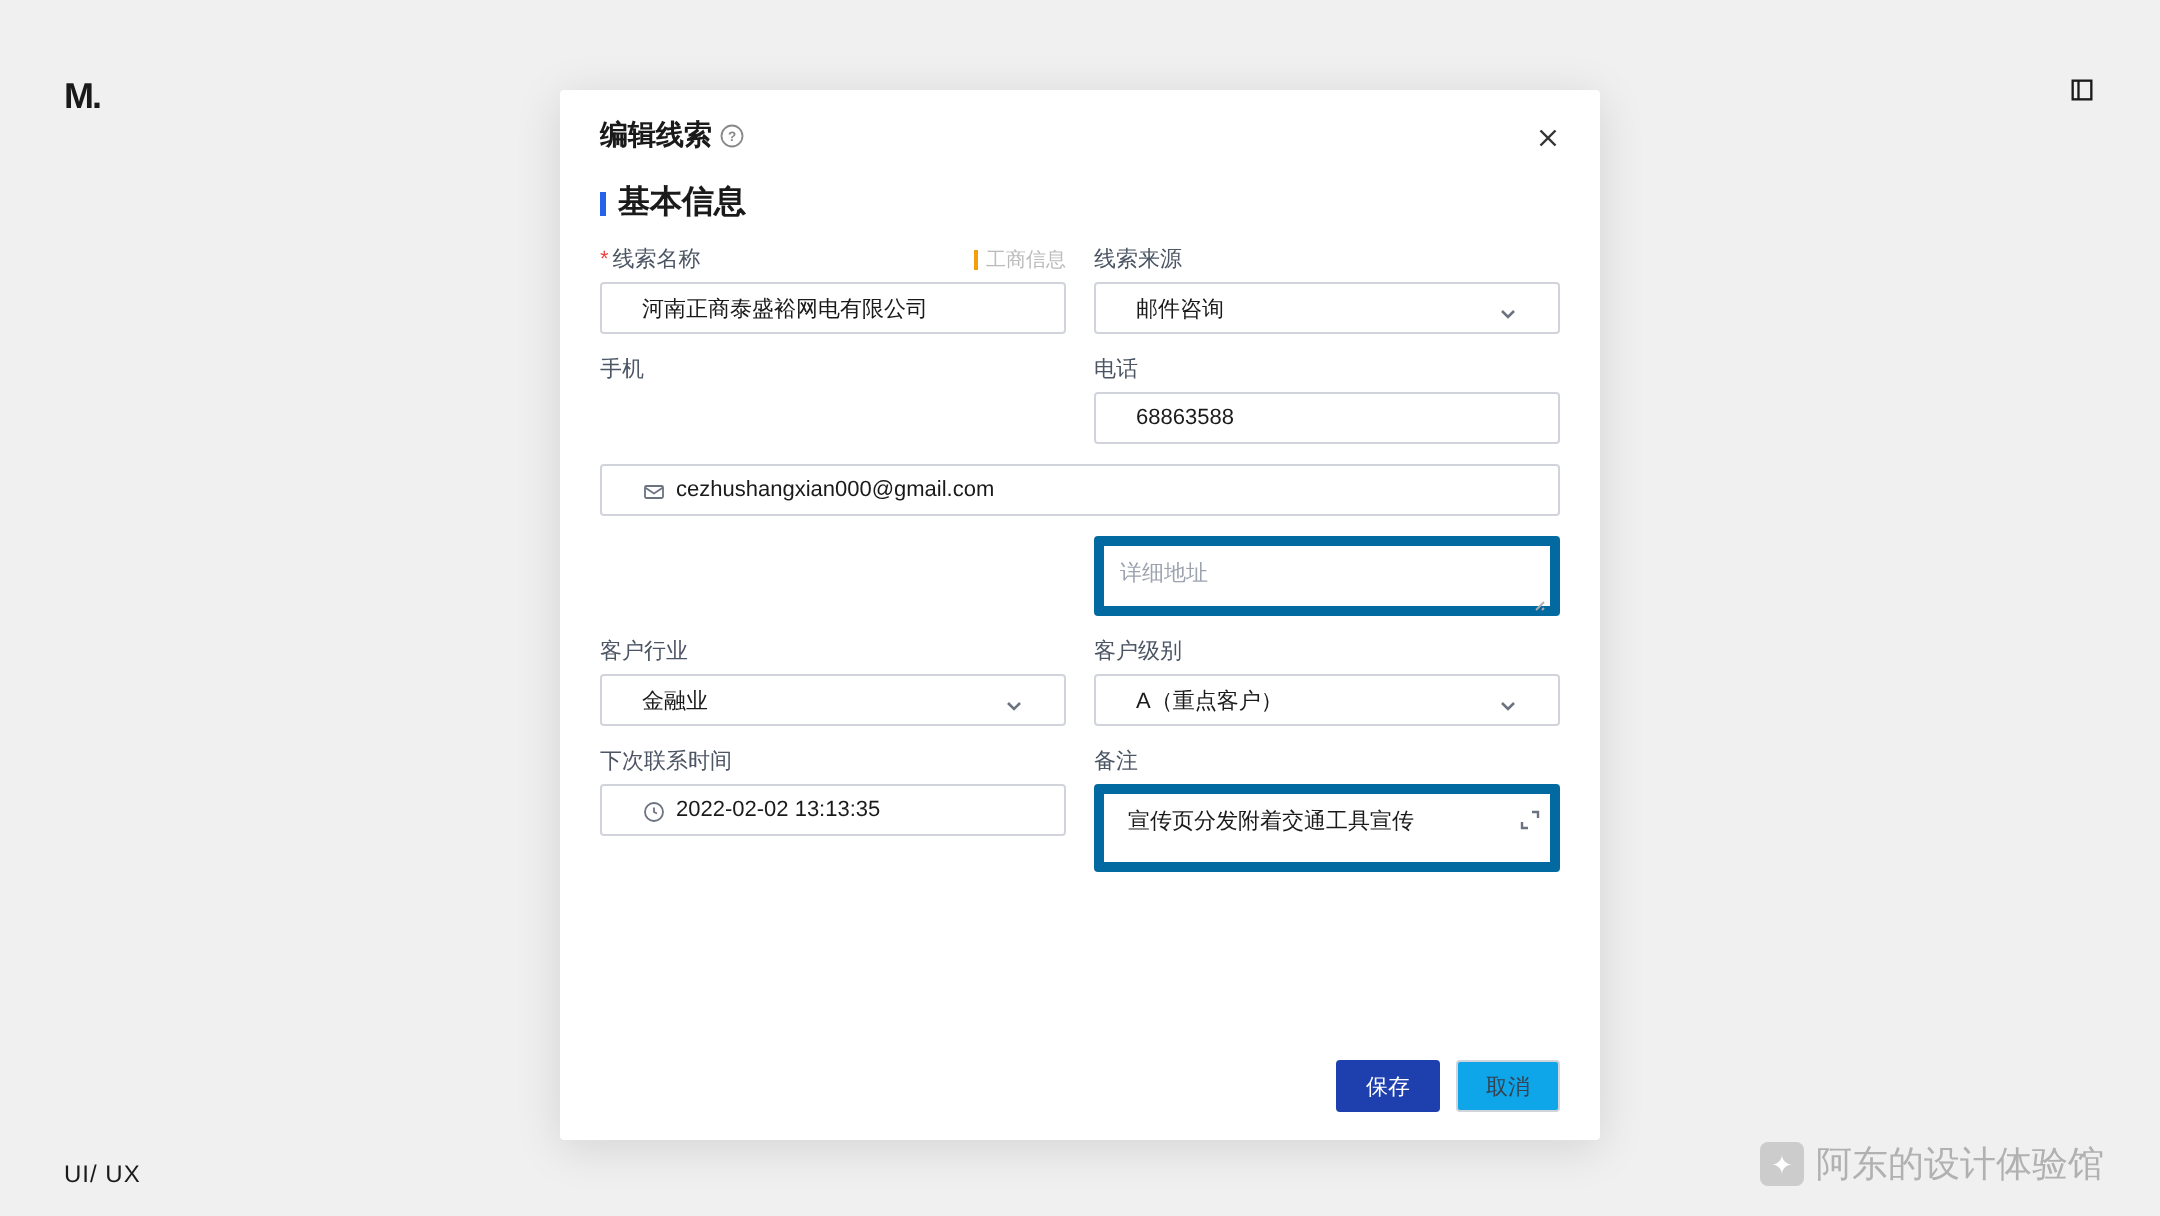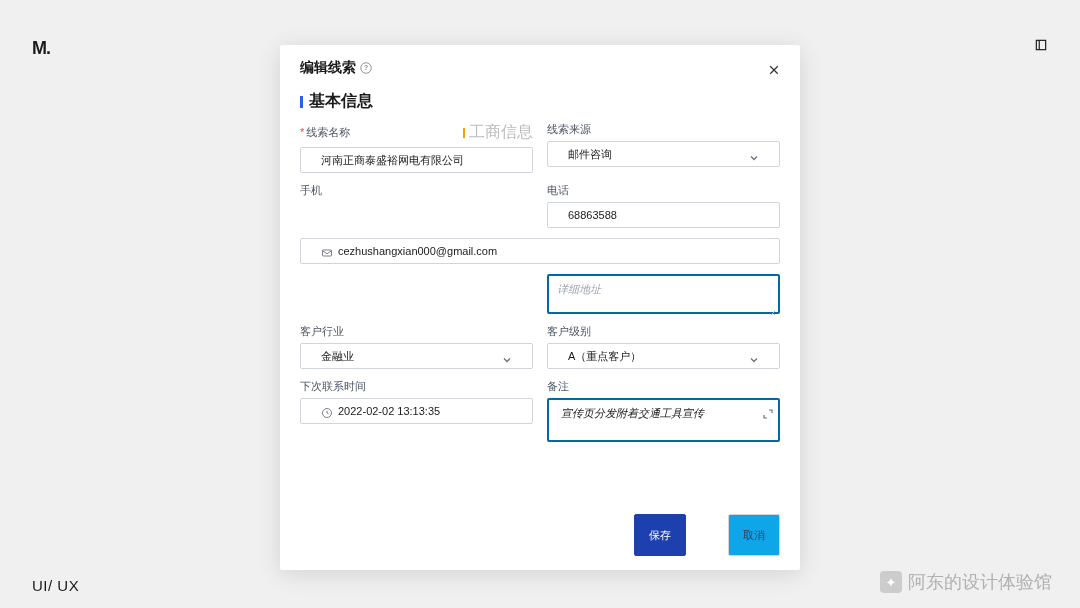--- a/index.html
+++ b/index.html
@@ -28,21 +28,21 @@
       position: absolute;
       top: 38px;
       right: 32px;
       font-size: 14px;
       color: #1a1a1a;
     }
     .bg-footer {
       position: absolute;
       bottom: 14px;
       left: 32px;
-      font-size: 15px;
+      font-size: 12px;
       color: #1a1a1a;
       letter-spacing: 0.5px;
     }
     .bg-watermark {
       position: absolute;
       bottom: 14px;
       right: 28px;
       font-size: 18px;
       color: rgba(100,100,100,0.45);
       display: flex;
@@ -138,21 +138,21 @@
       margin-bottom: 4px;
       display: flex;
       align-items: center;
       justify-content: space-between;
     }
     .label .required {
       color: #ef4444;
       margin-right: 2px;
     }
     .label-link {
-      font-size: 16px;
+      font-size: 10px;
       color: #bbb;
       display: inline-flex;
       align-items: center;
       gap: 2px;
     }
     .label-link::before {
       content: "";
       display: inline-block;
       width: 2px;
       height: 10px;
@@ -185,27 +185,26 @@
     }
     .input-text, .input-value {
       flex: 1;
       font-size: 11px;
       color: #1a1a1a;
       border: none;
       outline: none;
       background: none;
     }
     .textarea-wrap {
-      border: 2px solid #0369a1;
+      border: 5px solid #0369a1;
       border-radius: 2px;
       padding: 6px 8px;
       min-height: 40px;
       position: relative;
       background: #fff;
-      font-style: italic;
     }
     .textarea-wrap .input-value {
       display: block;
     }
     .textarea-wrap .placeholder {
       color: #9ca3af;
     }
     .expand-icon {
       position: absolute;
       top: 5px;
@@ -222,30 +221,29 @@
       height: 8px;
       color: #b0b0b0;
     }
     .modal-footer {
       display: flex;
       justify-content: flex-end;
       gap: 8px;
       padding: 10px 20px 14px 20px;
     }
     .btn {
-      height: 42px;
+      height: 26px;
       padding: 12px 14px;
       font-size: 11px;
       border-radius: 2px;
       border: 1px solid transparent;
       cursor: pointer;
       display: inline-flex;
       align-items: center;
       justify-content: center;
-      margin-left: 34px;
     }
     .btn-primary {
       background: #1e40af;
       color: #fff;
       border-color: #1e40af;
     }
     .btn-default {
       background: #0ea5e9;
       color: #374151;
       border-color: #d1d5db;

